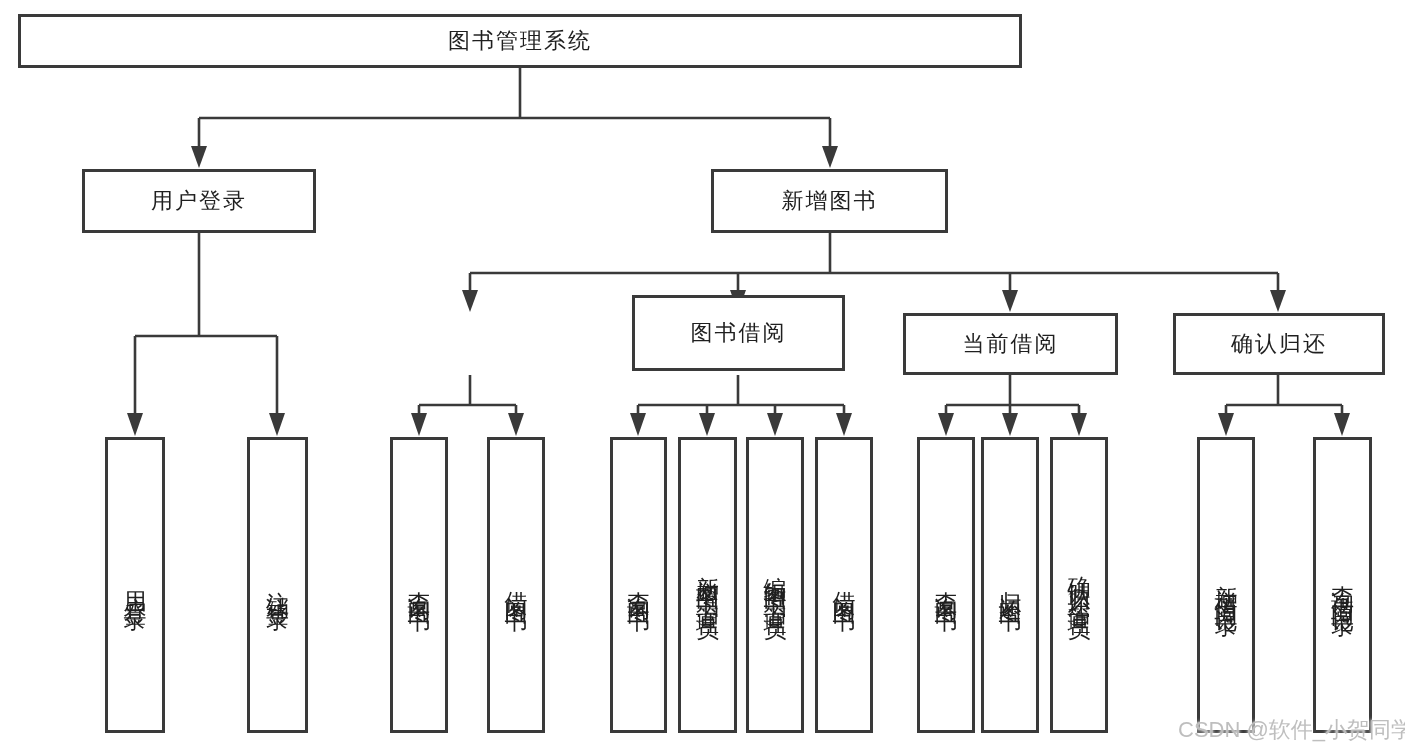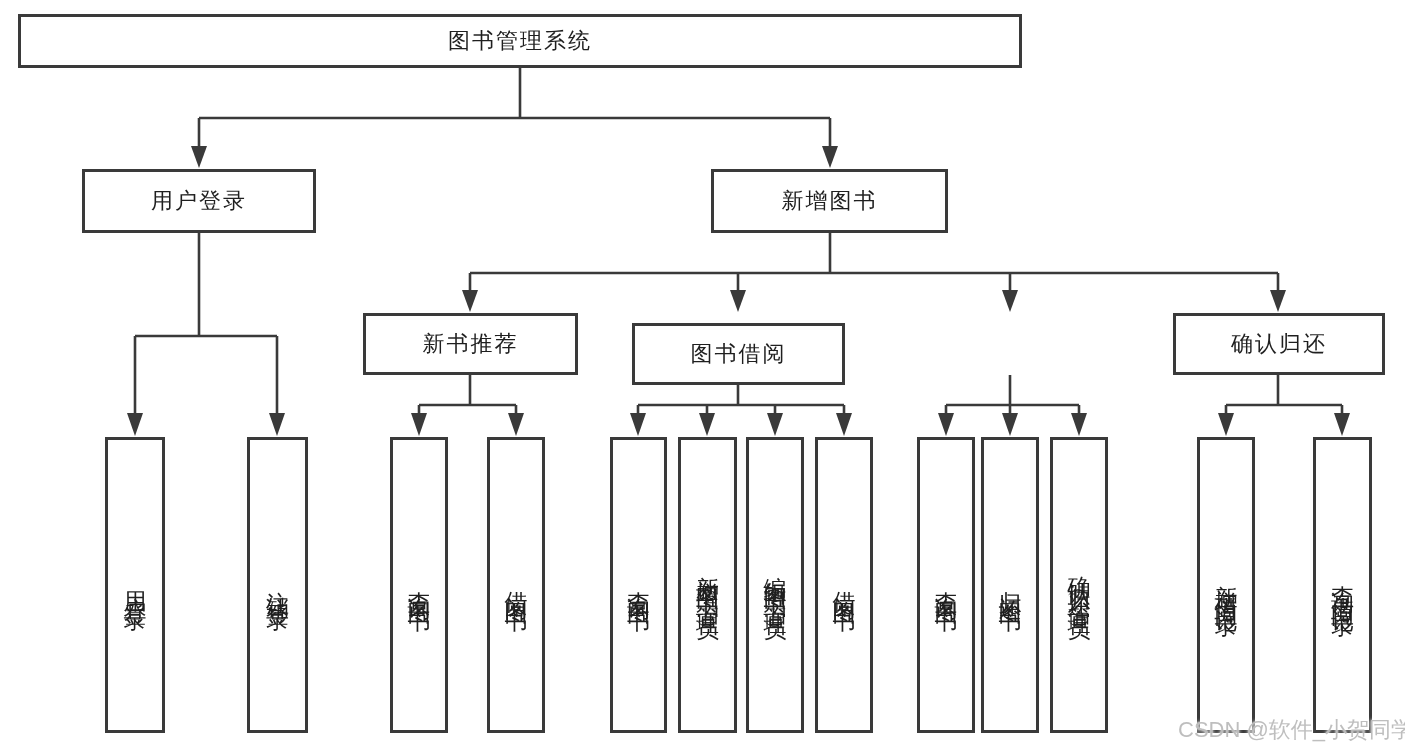--- a/index.html
+++ b/index.html
@@ -134,25 +134,25 @@
     <span>图书管理系统</span>
   </div>
 
   <div class="node hnode" style="left:82px; top:169px; width:234px; height:64px;">
     <span>用户登录</span>
   </div>
   <div class="node hnode" style="left:711px; top:169px; width:237px; height:64px;">
     <span>新增图书</span>
   </div>
 
-  <div class="node hnode" style="left:363px; top:313px; width:215px; height:62px;">
-    <span>新书推荐</span>
-  </div>
-  <div class="node hnode" style="left:632px; top:323px; width:213px; height:62px;">
+  <div class="node hnode" style="left:632px; top:295px; width:213px; height:76px;">
     <span>图书借阅</span>
+  </div>
+  <div class="node hnode" style="left:903px; top:313px; width:215px; height:62px;">
+    <span>当前借阅</span>
   </div>
   <div class="node hnode" style="left:1173px; top:313px; width:212px; height:62px;">
     <span>确认归还</span>
   </div>
 
   <div class="node vnode" style="left:105px; width:60px;">
     <span class="vtext">用户登录</span>
   </div>
   <div class="node vnode" style="left:247px; width:61px;">
     <span class="vtext">注销登录</span>

